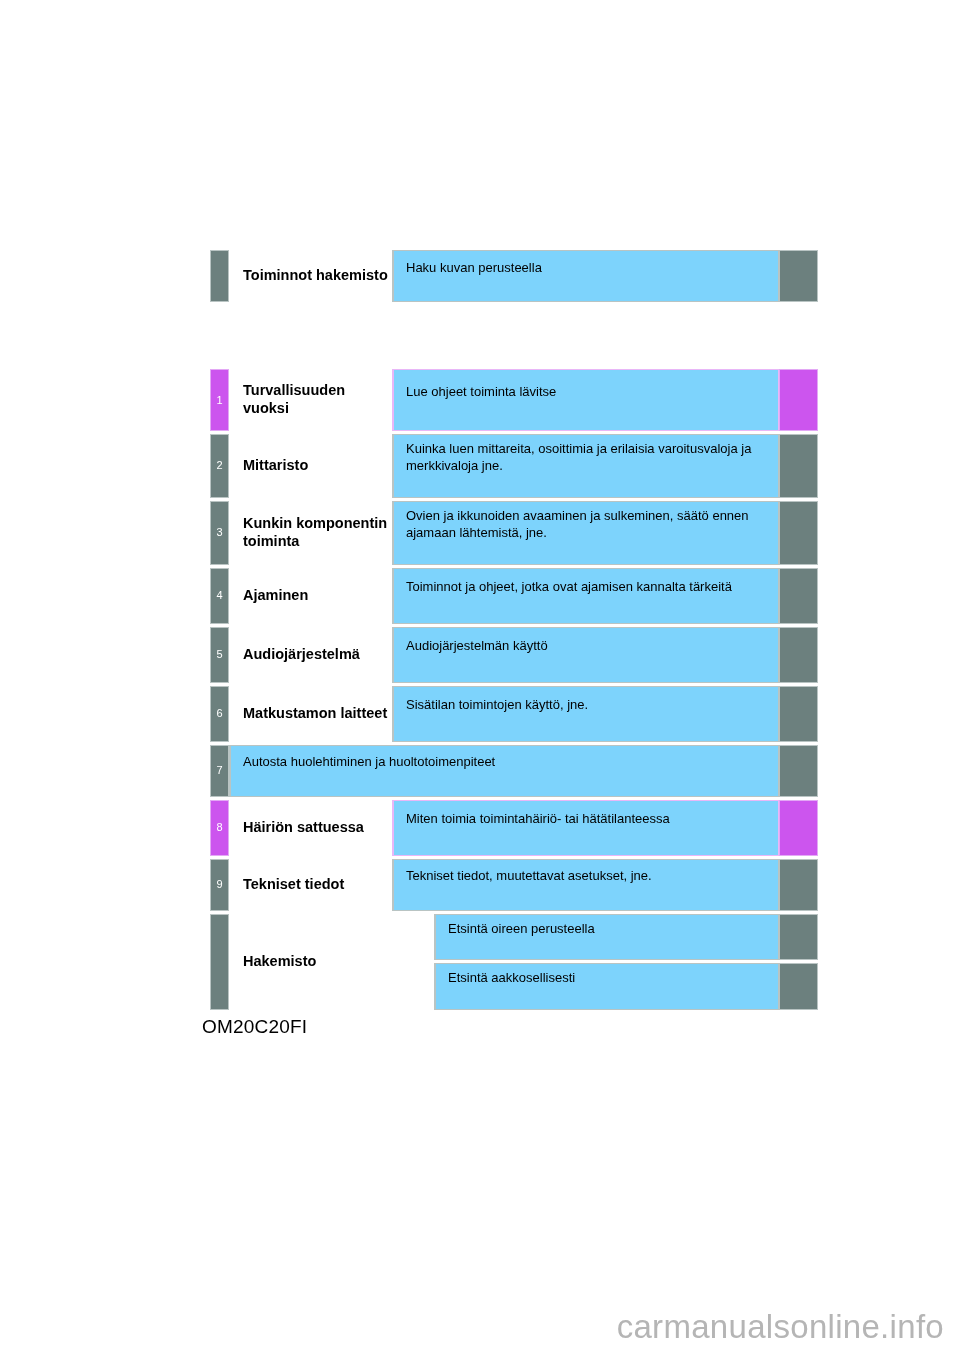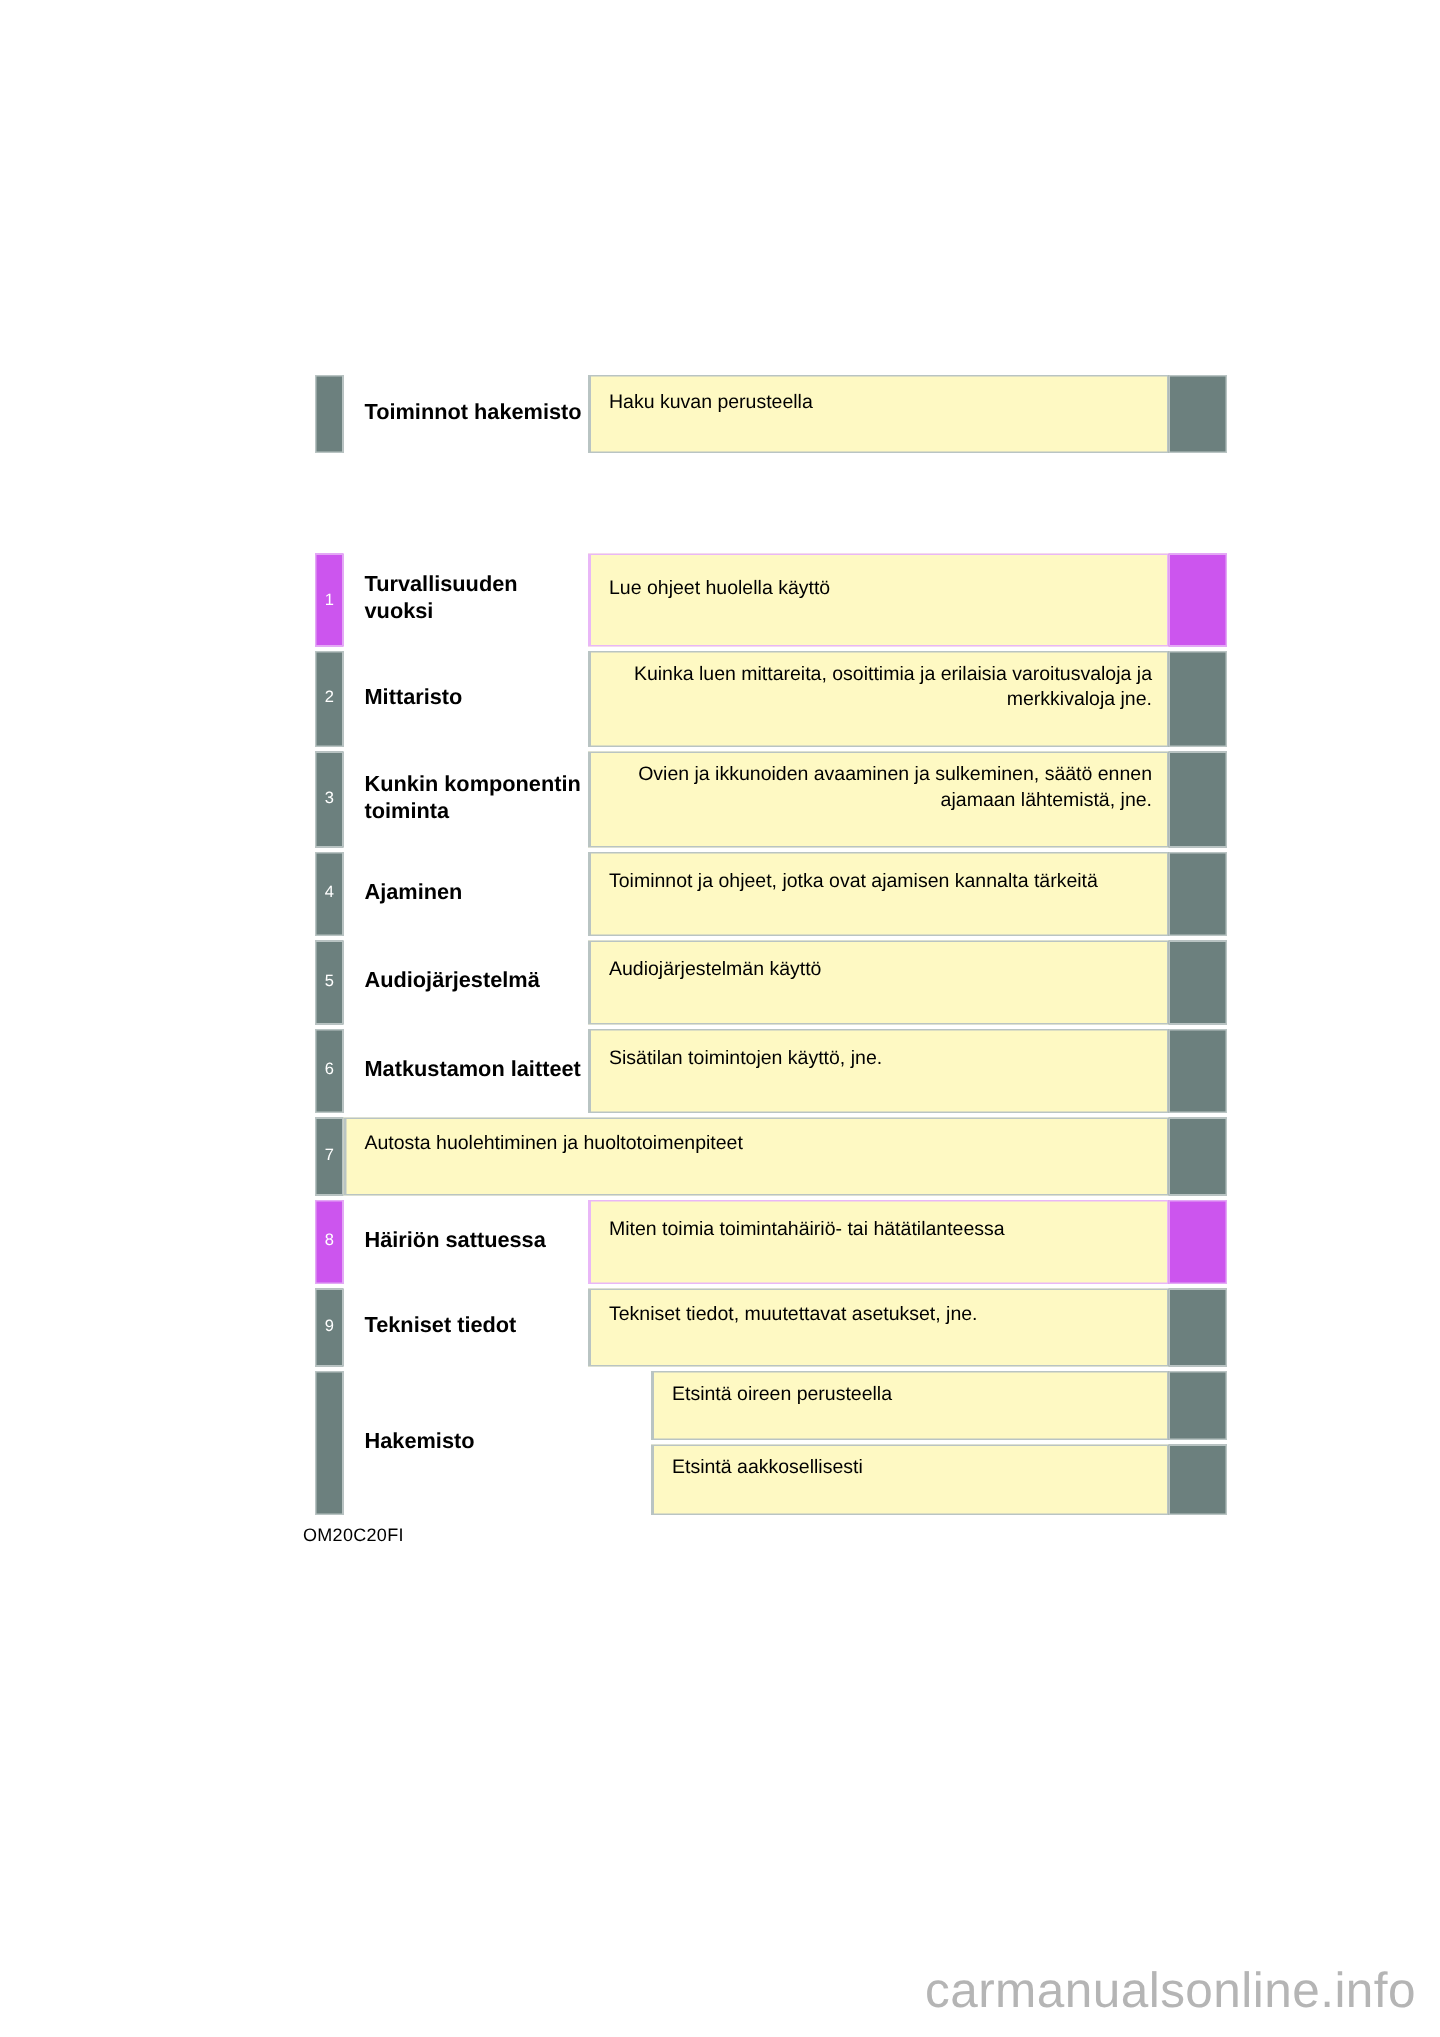--- a/index.html
+++ b/index.html
@@ -70,30 +70,29 @@
     font-size: 14.5px;
     font-weight: bold;
     color: #000000;
     line-height: 1.22;
   }
 
   
   .desc-cell {
     flex: 1 1 auto;
     box-sizing: border-box;
-    background: #fef9c3;
+    background: #7dd3fc;
     border: 1px solid #b9c4c3;
     border-left-width: 2px;
     display: flex;
     align-items: center;
     padding: 6px 10px 22px 12px;
     font-size: 13px;
     color: #000000;
     line-height: 1.3;
-    text-align: right;
   }
   .desc-cell.accent {
     border-color: #e9b7f7;
     border-left-color: #e9b7f7;
   }
 
   
   .tab-right {
     flex: 0 0 39px;
     width: 39px;
@@ -137,21 +136,21 @@
     margin-left: 42px;
   }
   .index-line + .index-line { margin-top: 3px; }
   .index-line .desc-cell { flex: 1 1 auto; }
 
   
   .doc-code {
     position: absolute;
     left: 202px;
     top: 1016px;
-    font-size: 12px;
+    font-size: 19px;
     color: #000000;
     letter-spacing: 0.2px;
   }
   .watermark {
     position: absolute;
     right: 16px;
     bottom: 12px;
     font-size: 33px;
     color: #b5b5b5;
     letter-spacing: 0.3px;
@@ -170,21 +169,21 @@
       <div class="title-cell">Toiminnot hakemisto</div>
       <div class="desc-cell">Haku kuvan perusteella</div>
       <div class="tab-right"></div>
     </div>
 
     <div class="gap-block"></div>
 
     <div class="row r-h62">
       <div class="tab-left accent">1</div>
       <div class="title-cell">Turvallisuuden vuoksi</div>
-      <div class="desc-cell accent">Lue ohjeet huolella käyttö</div>
+      <div class="desc-cell accent">Lue ohjeet toiminta lävitse</div>
       <div class="tab-right accent"></div>
     </div>
 
     <div class="row r-h52">
       <div class="tab-left">2</div>
       <div class="title-cell">Mittaristo</div>
       <div class="desc-cell">Kuinka luen mittareita, osoittimia ja erilaisia varoitusvaloja ja merkkivaloja jne.</div>
       <div class="tab-right"></div>
     </div>
 

